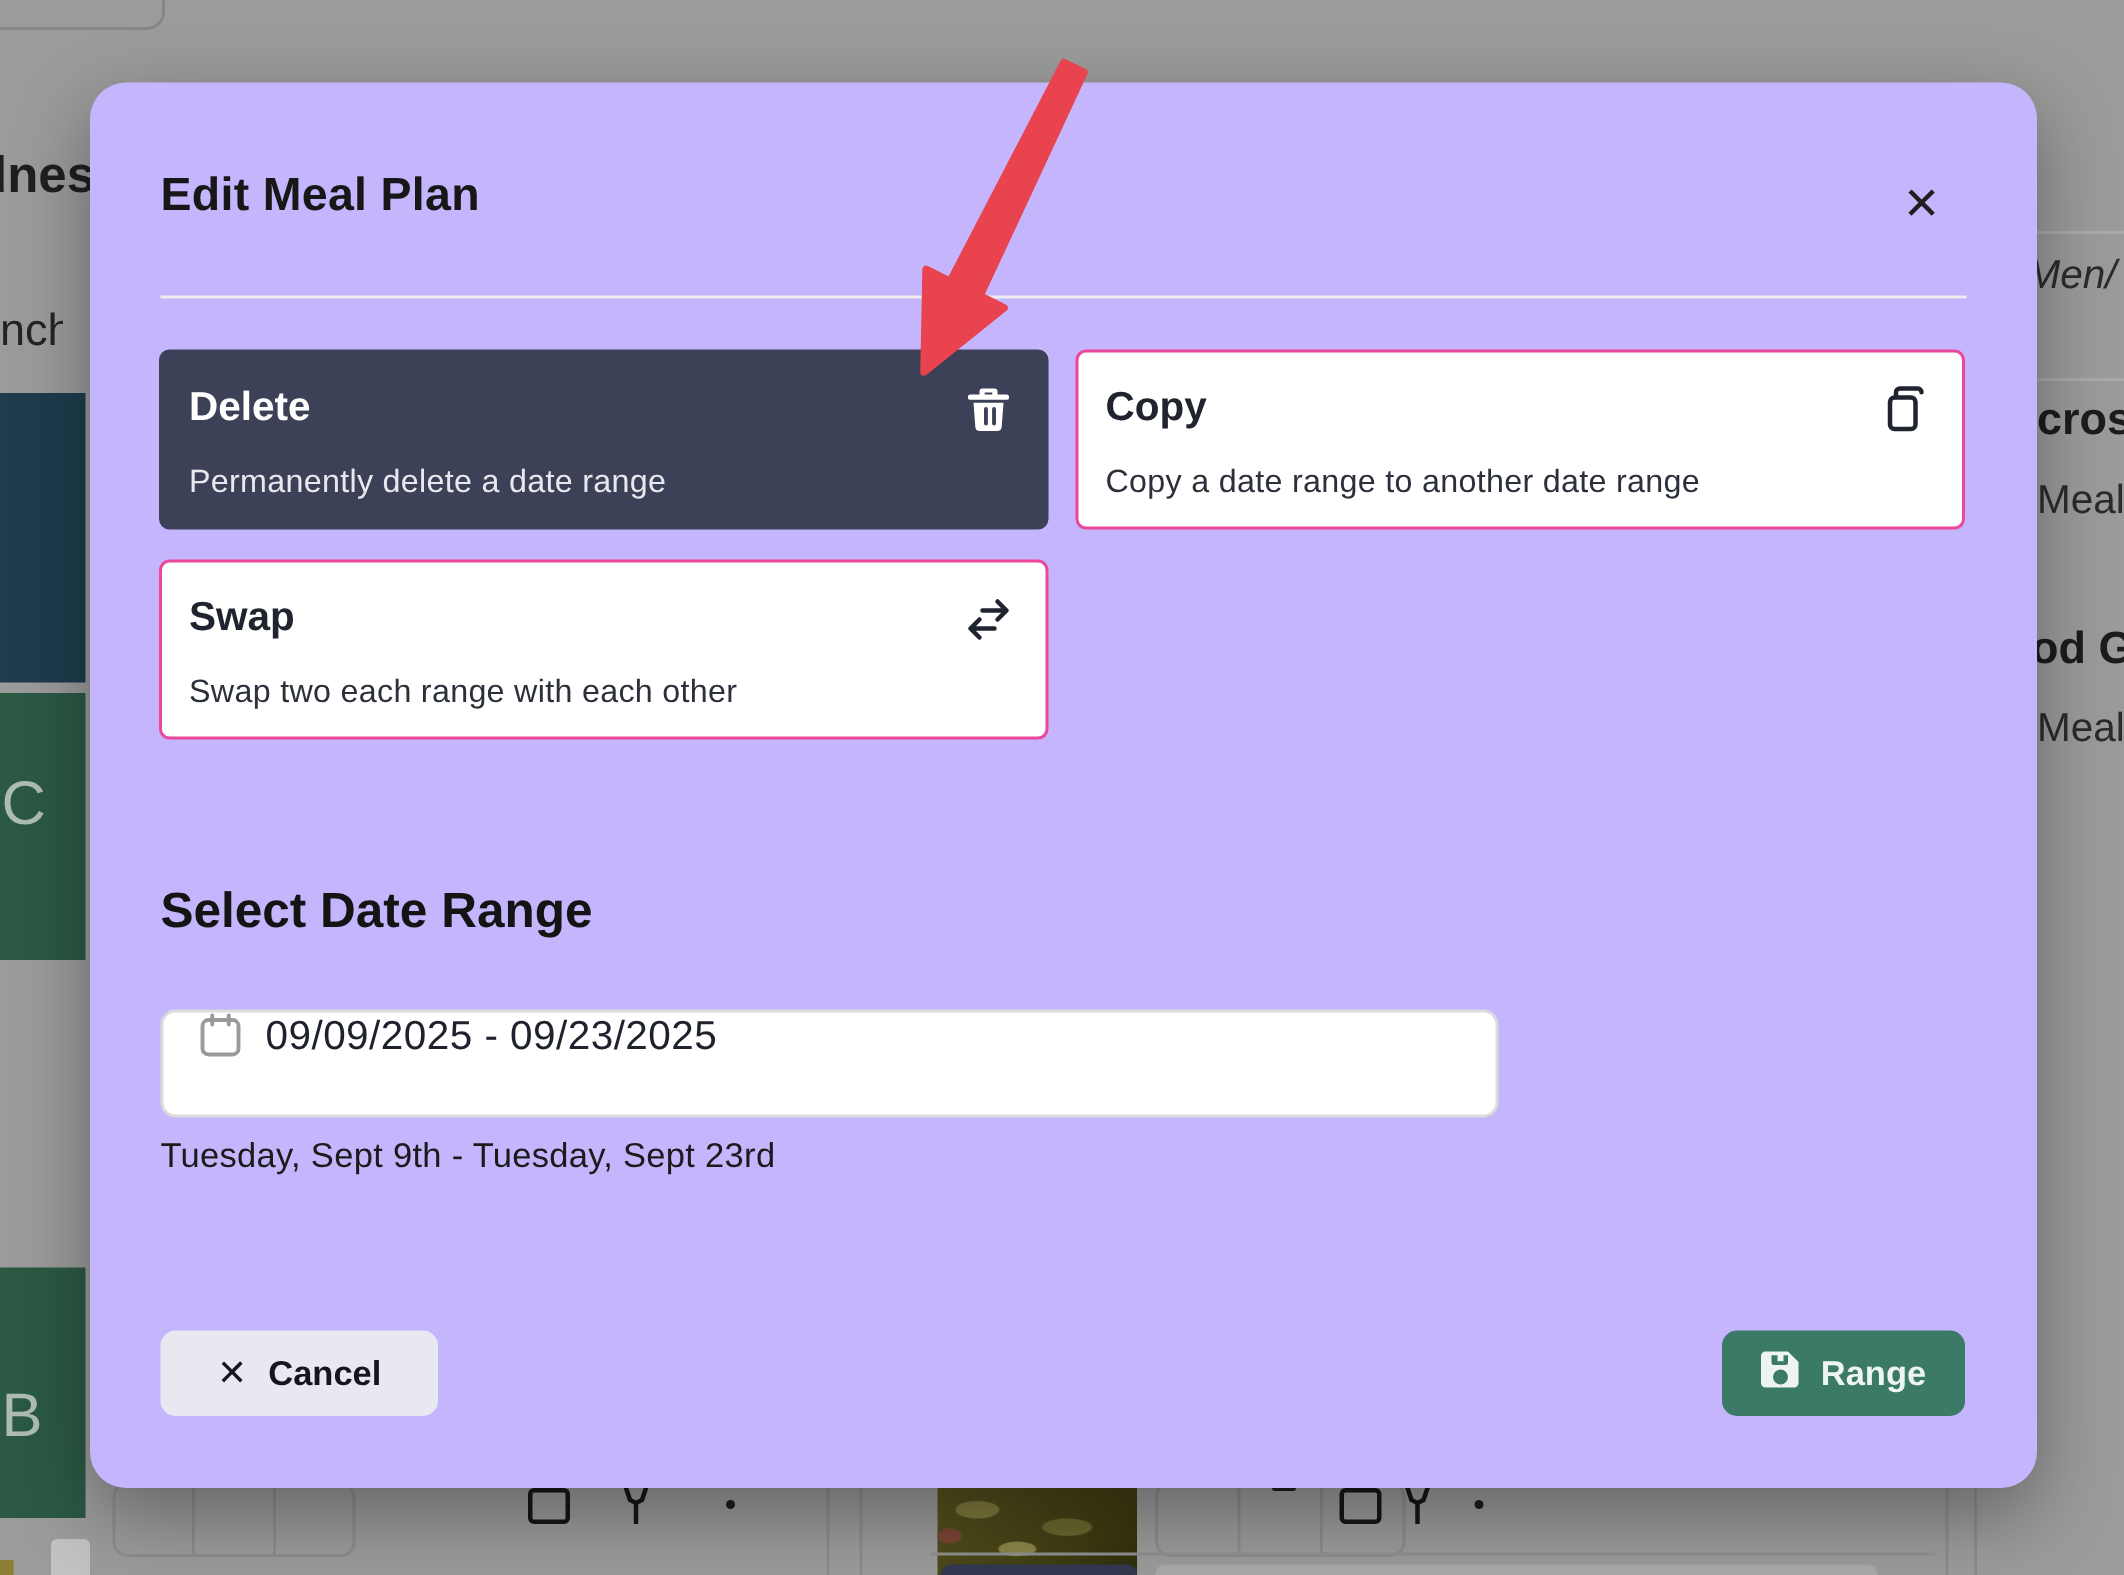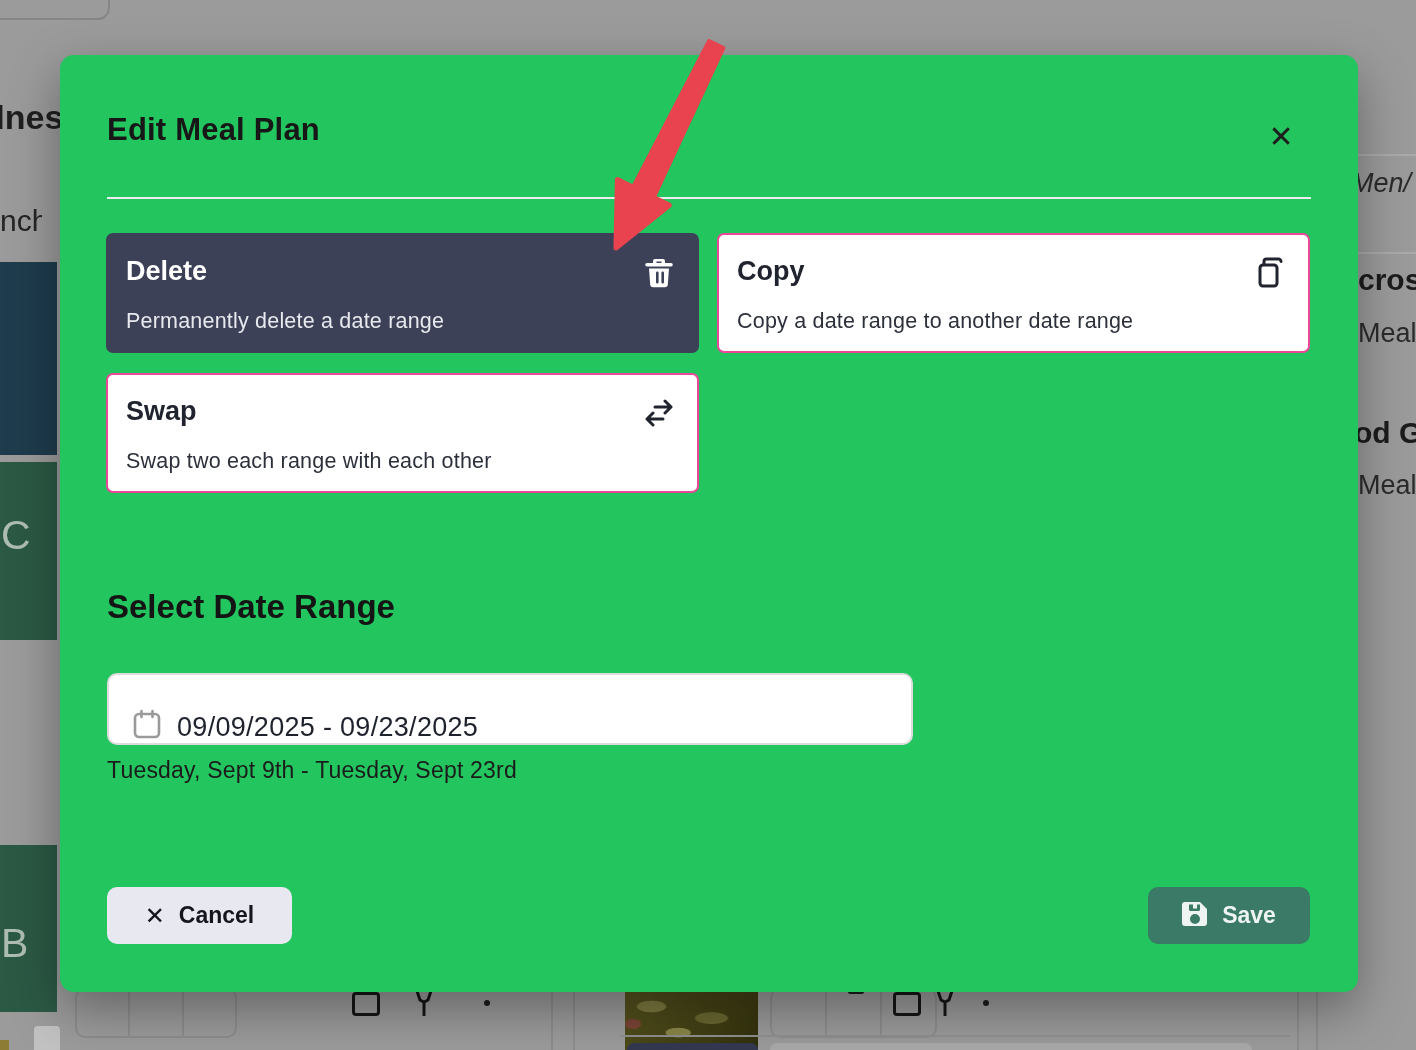--- a/index.html
+++ b/index.html
@@ -75,42 +75,42 @@
   .vline{width:2px;background:#8d8d8d;}
   .vl1{left:551px;top:992px;height:58px;} .vl2{left:573px;top:992px;height:58px;}
   .vl3{left:1297px;top:992px;height:58px;} .vl4{left:1316px;top:992px;height:58px;}
   .hline{height:2px;background:#909090;}
   .hl-r{left:620px;top:1035px;width:670px;}
   .navy-block{left:627px;top:1043px;width:131px;height:7px;background:#343850;border-radius:8px 8px 0 0;}
   .lightrow{left:770px;top:1043px;width:482px;height:7px;background:#a9a9a9;border-radius:8px 8px 0 0;}
 
   
   .modal{
-    left:60px;top:55px;width:1298px;height:937px;background:#22c55e;
-    border-radius:14px;z-index:10;
+    left:60px;top:55px;width:1298px;height:937px;background:#c4b5fd;
+    border-radius:24px;z-index:10;
     box-shadow:0 18px 50px rgba(0,0,0,.35);
   }
   .modal-title{left:47px;top:57px;font-size:31px;font-weight:600;color:#171717;letter-spacing:.2px;}
   .modal-close{left:1200px;top:60px;width:42px;height:42px;display:flex;align-items:center;justify-content:center;
     font-size:30px;color:#1e1e1e;cursor:pointer;}
   .modal-divider{left:47px;top:142px;width:1204px;height:2px;background:#ededed;}
 
   .cards{left:46px;top:178px;width:1204px;display:grid;grid-template-columns:593px 593px;grid-column-gap:18px;grid-row-gap:20px;}
   .card{position:relative;height:120px;border-radius:7px;background:#ffffff;border:2px solid #ec4899;box-sizing:border-box;
     padding:20px 60px 0 18px;cursor:pointer;}
   .card.selected{background:#3d4157;border-color:#3d4157;}
   .card-title{font-size:27px;font-weight:700;color:#20242f;line-height:1.25;}
   .card-desc{font-size:21.5px;color:#2c303b;margin-top:20px;letter-spacing:.2px;}
   .card.selected .card-title{color:#ffffff;}
   .card.selected .card-desc{color:#e8e9ee;}
   .card-icon{position:absolute;right:22px;top:22px;width:32px;height:32px;display:flex;align-items:center;justify-content:center;}
 
   .section-heading{left:47px;top:533px;font-size:33px;font-weight:600;color:#141414;}
-  .date-input{left:47px;top:618px;width:806px;height:72px;border:2px solid #dcdcdc;border-radius:10px;background:#fff;
-    box-sizing:border-box;display:flex;align-items:flex-end;padding-left:24px;cursor:text;}
+  .date-input{left:47px;top:618px;width:892px;height:72px;border:2px solid #dcdcdc;border-radius:10px;background:#fff;
+    box-sizing:border-box;display:flex;align-items:flex-start;padding-left:24px;cursor:text;}
   .date-value{font-size:27px;color:#1e222c;margin-left:16px;letter-spacing:.3px;}
   .date-helper{left:47px;top:702px;font-size:23px;color:#1b1b1b;letter-spacing:.2px;}
 
   .btn{display:flex;align-items:center;justify-content:center;border-radius:10px;cursor:pointer;box-sizing:border-box;}
   .btn-cancel{left:47px;top:832px;width:185px;height:57px;background:#e7e8f0;color:#14161c;}
   .btn-cancel .x{font-size:24px;margin-right:14px;}
   .btn-cancel .lbl{font-size:23px;font-weight:700;}
   .btn-save{left:1088px;top:832px;width:162px;height:57px;background:#3a7a66;color:#eef4f1;}
   .btn-save .lbl{font-size:23px;font-weight:700;margin-left:14px;}
 
@@ -260,20 +260,20 @@
     <span class="x">✕</span>
     <span class="lbl">Cancel</span>
   </div>
 
   <div class="abs btn btn-save">
     <span>
       <svg width="26" height="26" viewBox="0 0 26 26">
         <path fill="#eef4f1" d="M3 1h15l7 7v14a3 3 0 0 1-3 3H3a3 3 0 0 1-3-3V4a3 3 0 0 1 3-3zm4 2.5v5a1.5 1.5 0 0 0 1.5 1.5h8A1.5 1.5 0 0 0 18 8.5V3.5h-3v4h-4v-4H7zM13 13a5 5 0 1 0 0 10 5 5 0 0 0 0-10z"></path>
       </svg>
     </span>
-    <span class="lbl">Save</span>
+    <span class="lbl">Range</span>
   </div>
 
 </div>
 
 <svg class="abs arrow-overlay" viewBox="0 0 1416 1050">
   <polygon points="709.3,41.7 633.5,187.5 617.4,179.6 616,248 669.4,205.2 653.3,197.3 722.7,48.3" fill="#e8434e" stroke="#e8434e" stroke-width="5" stroke-linejoin="round"></polygon>
 </svg>
 
 </body></html>

